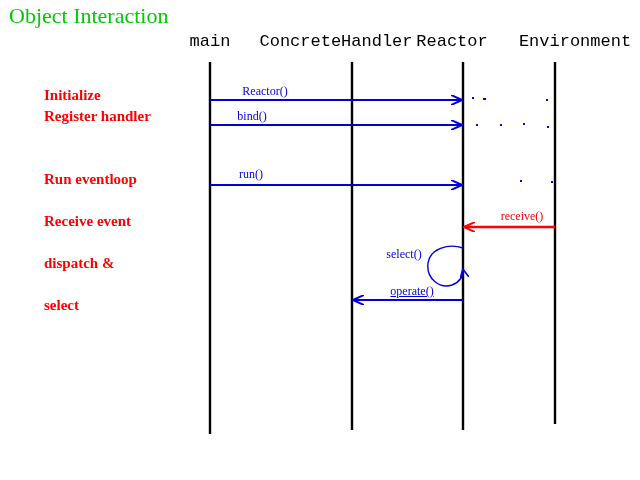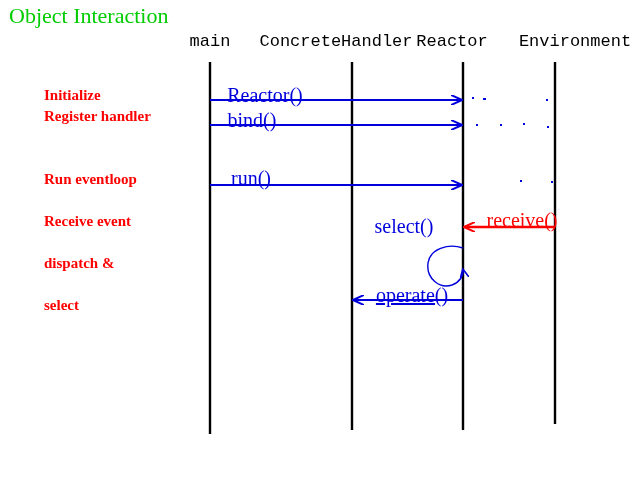--- a/index.html
+++ b/index.html
@@ -41,21 +41,21 @@
     top: 33px;
     font-family: Liberation Mono, monospace;
   }
   .note-text {
     color: #ff0000;
     font-size: 15px;
     font-weight: bold;
     left: 44px;
   }
   .msg-label {
-    font-size: 20px;
+    font-size: 12px;
     transform: translateX(-50%);
   }
   .msg-blue { color: #0000dd; }
   .msg-red  { color: #ff0000; }
 </style>
 </head>
 <body>
 
 <div id="canvas">
 
@@ -120,16 +120,16 @@
   <div class="txt note-text" style="top:109px;">Register handler</div>
   <div class="txt note-text" style="top:172px;">Run eventloop</div>
   <div class="txt note-text" style="top:214px;">Receive event</div>
   <div class="txt note-text" style="top:256px;">dispatch &amp;</div>
   <div class="txt note-text" style="top:298px;">select</div>
 
   <div class="txt msg-label msg-blue" style="left:265px; top:85px;">Reactor()</div>
   <div class="txt msg-label msg-blue" style="left:252px; top:110px;">bind()</div>
   <div class="txt msg-label msg-blue" style="left:251px; top:168px;">run()</div>
   <div class="txt msg-label msg-red" style="left:522px; top:210px;">receive()</div>
-  <div class="txt msg-label msg-blue" style="left:404px; top:216px;">select()</div>
+  <div class="txt msg-label msg-blue" style="left:404px; top:248px;">select()</div>
   <div class="txt msg-label msg-blue" style="left:412px; top:285px;text-decoration:underline;">operate()</div>
 
 </div>
 
 </body></html>

